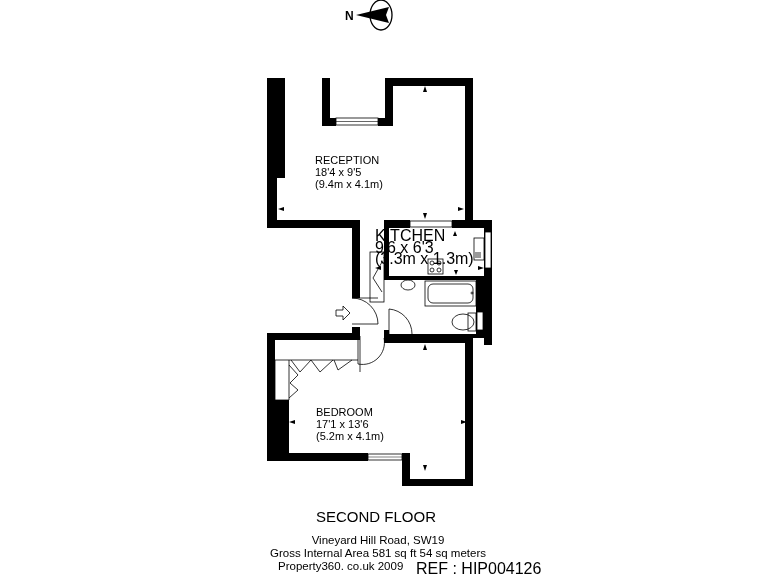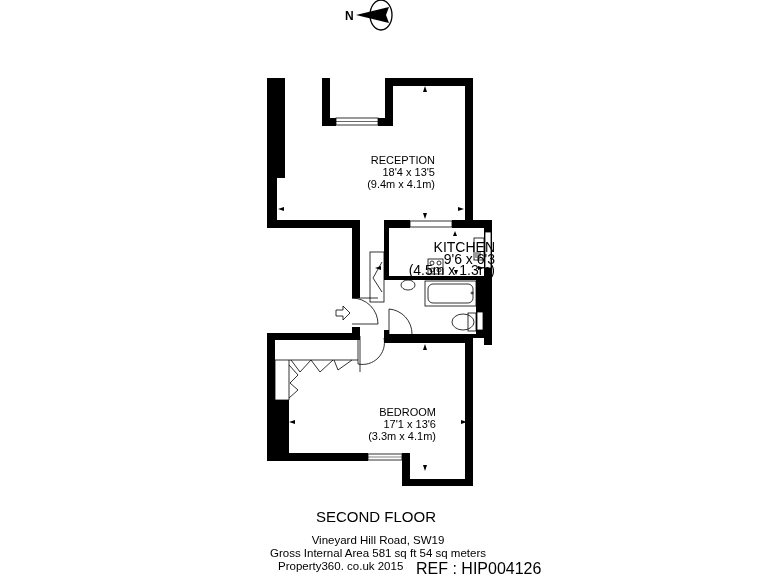--- a/index.html
+++ b/index.html
@@ -1,18 +1,18 @@
 <!DOCTYPE html>
 <html><head>
 <meta charset="utf-8">
 <style>
   html, body { margin:0; padding:0; background:#ffffff; }
   body { width:768px; height:576px; position:relative; overflow:hidden; font-family:"Liberation Sans", sans-serif; color:#000; }
   #plan { position:absolute; left:0; top:0; width:768px; height:576px; }
-  .room-label { position:absolute; text-align:right; font-size:11px; line-height:12px; color:#000; }
+  .room-label { position:absolute; text-align:left; font-size:11px; line-height:12px; color:#000; }
   .floor-title { position:absolute; left:0; width:768px; top:508px; text-align:center; font-size:15px; }
   .footer { position:absolute; left:0; width:768px; text-align:center; font-size:11.5px; line-height:13px; }
   .footer-row3 { position:absolute; top:560px; left:278px; font-size:11.5px; }
   .footer-ref { position:absolute; top:560px; left:416px; font-size:16px; }
 </style>
 </head>
 <body>
 
 <svg id="plan" viewBox="0 0 768 576" xmlns="http://www.w3.org/2000/svg">
 
@@ -152,32 +152,32 @@
     <polyline points="275,360 358,360"></polyline>
     <polyline points="275,360 275,400 289,400 289,360"></polyline>
     <polyline points="291,360 300,372 311,360 320,372 333,360"></polyline>
     <polyline points="334,360 338,370 352,360"></polyline>
     <polyline points="289,365 298,375 290,383 298,390 289,398"></polyline>
   </g>
 </svg>
 
 <div class="room-label" style="left:315px; top:154px; width:120px;">
   <div>RECEPTION</div>
-  <div>18'4 x 13'5</div>
+  <div>18'4 x 9'5</div>
   <div>(9.4m x 4.1m)</div>
 </div>
-<div class="room-label" style="left:375px; top:242px; width:120px; font-size:14px; line-height:11.5px;">
+<div class="room-label" style="left:375px; top:230px; width:120px; font-size:16px; line-height:11.5px;">
   <div>KITCHEN</div>
   <div>9'6 x 6'3</div>
-  <div>(4.5m x 1.3m)</div>
+  <div>(3.3m x 1.3m)</div>
 </div>
 <div class="room-label" style="left:316px; top:406px; width:120px;">
   <div>BEDROOM</div>
   <div>17'1 x 13'6</div>
-  <div>(3.3m x 4.1m)</div>
+  <div>(5.2m x 4.1m)</div>
 </div>
 
 <div class="floor-title" style="left:-8px;">SECOND FLOOR</div>
 
 <div class="footer" style="top:534px; left:-6px;">Vineyard Hill Road, SW19</div>
 <div class="footer" style="top:547px; left:-6px;">Gross Internal Area 581 sq ft 54 sq meters</div>
-<div class="footer-row3">Property360. co.uk 2015</div>
+<div class="footer-row3">Property360. co.uk 2009</div>
 <div class="footer-ref">REF : HIP004126</div>
 
 </body></html>

